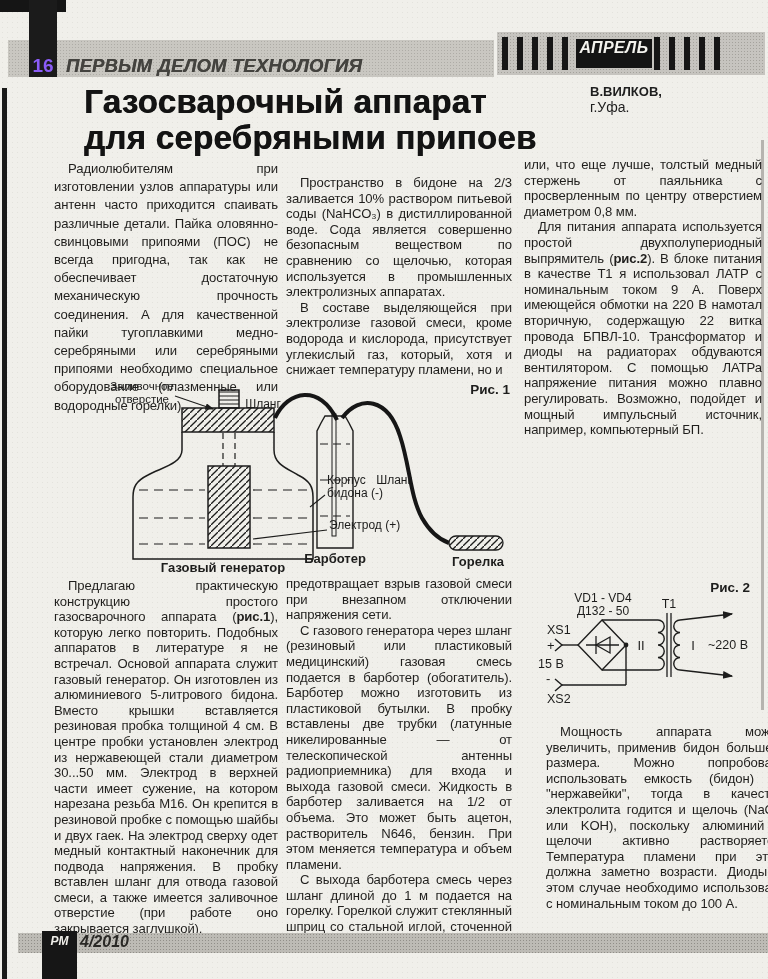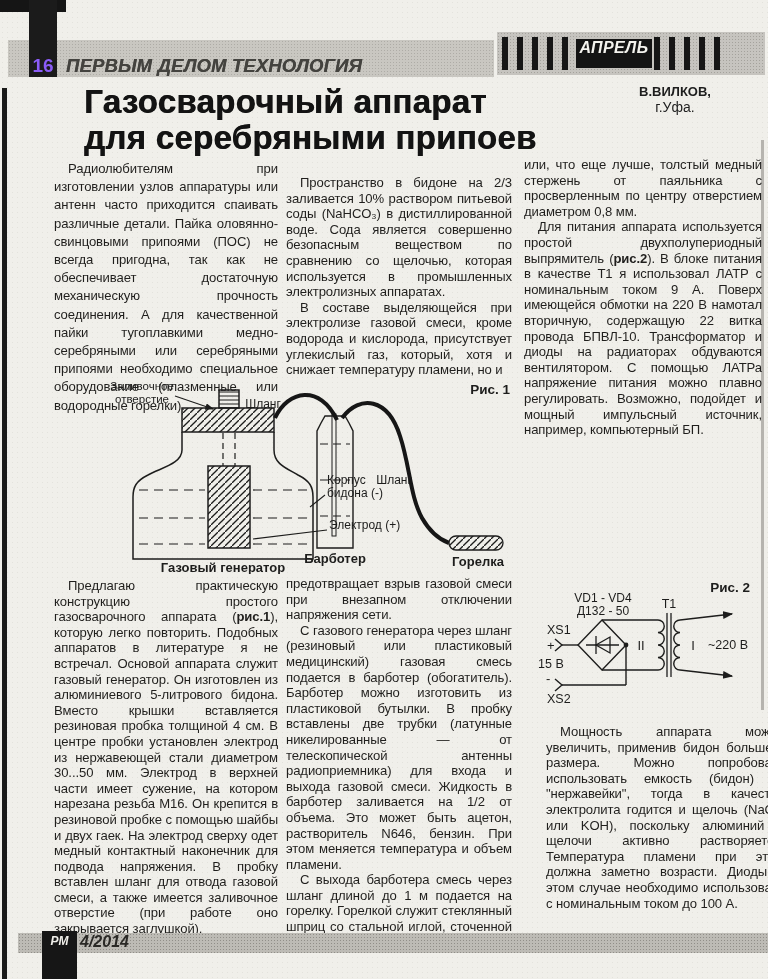--- a/index.html
+++ b/index.html
@@ -26,21 +26,21 @@
   .stripes{position:absolute;top:5px;height:33px;
            background:repeating-linear-gradient(90deg,#161616 0 6px,rgba(0,0,0,0) 6px 15px);}
   .str-l{left:5px;width:70px;}
   .str-r{left:157px;width:70px;}
   .monthbadge{position:absolute;left:79px;top:7px;width:76px;height:29px;background:#141414;
               display:flex;align-items:flex-start;justify-content:center;}
   .monthbadge span{color:#f4f3ee;font-style:italic;font-weight:700;font-size:16px;letter-spacing:.4px;}
   
   .title{left:52px;top:84px;width:520px;color:#131313;font-weight:700;margin-left:32px;}
   .title div{font-size:33px;line-height:36px;letter-spacing:.3px;text-shadow:.6px 0 0 #131313;white-space:nowrap;}
-  .author{right:8px;left:auto;top:84px;width:170px;text-align:center;color:#1e1e1e;}
+  .author{right:8px;left:auto;top:84px;width:170px;text-align:left;color:#1e1e1e;}
   .author .nm{font-size:13px;font-weight:700;}
   .author .ct{font-size:14px;font-weight:400;}
   
   .col{position:absolute;}
   .para{margin:0;text-align:justify;font-size:13.1px;line-height:15.6px;
         color:#201f1d;letter-spacing:-.1px;hyphens:auto;-webkit-hyphens:auto;}
   .ind{text-indent:14px;}
   .lh18 .para, .para.lh18{line-height:18.2px;}
   
   svg text{font-family:"Liberation Sans","DejaVu Sans",sans-serif;fill:#1d1d1c;}
@@ -222,15 +222,15 @@
   </svg>
 
   <div class="col" style="left:546px;top:724px;width:238px;">
     <p class="para ind">Мощность аппарата можно увеличить, применив бидон большего размера. Можно попробовать использовать емкость (бидон) из "нержавейки", тогда в качестве электролита годится и щелочь (NaOH или KOH), поскольку алюминий в щелочи активно растворяется. Температура пламени при этом должна заметно возрасти. Диоды в этом случае необходимо использовать с номинальным током до 100 А.</p>
   </div>
 
   <div class="abs footband"></div>
   <div class="abs pmbadge">
     <span>РМ</span>
   </div>
-  <div class="abs issue">4/2014</div>
+  <div class="abs issue">4/2010</div>
 
 </div>
 
 </body></html>

